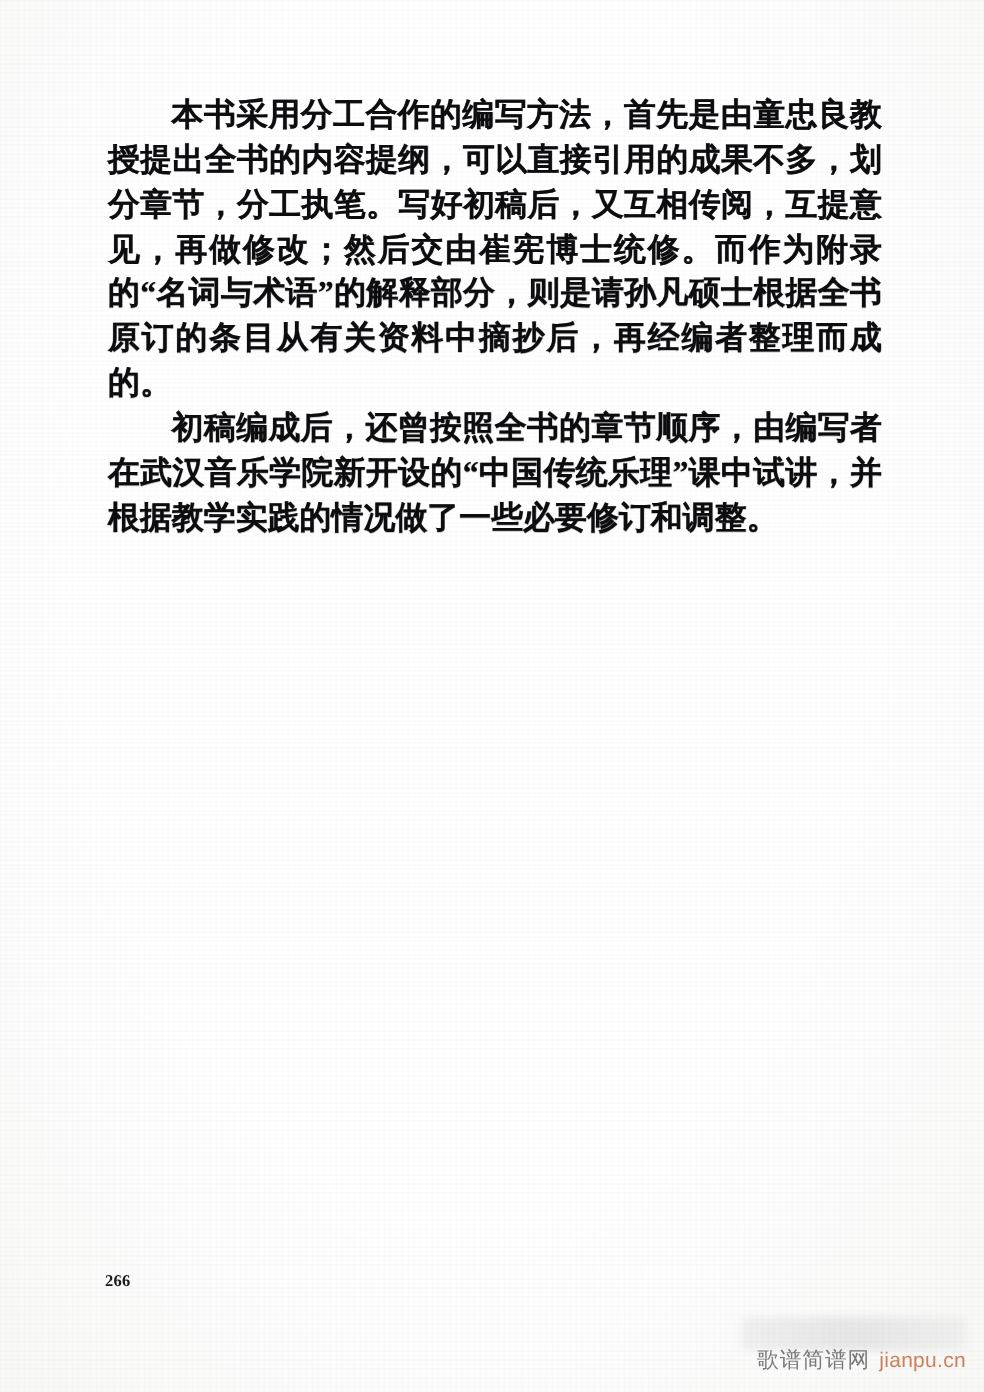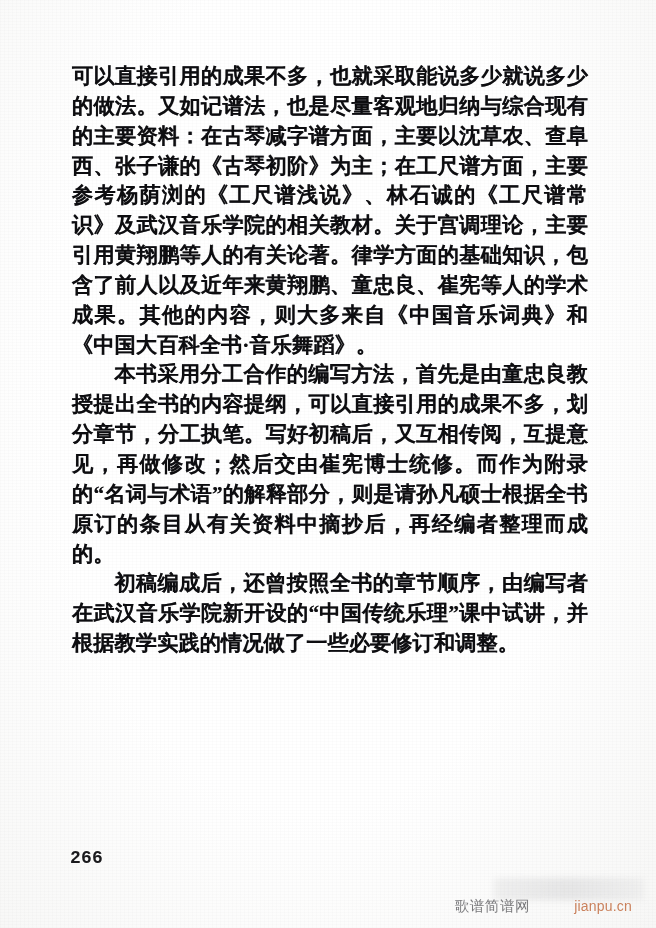--- a/index.html
+++ b/index.html
@@ -61,48 +61,47 @@
 
   
   .ink {
     filter: blur(0.17px) contrast(1.1);
   }
 
   .page-number {
     position: absolute;
     left: 70px;
     top: 848px;
-    font-size: 18px;
+    font-size: 11px;
     font-weight: 700;
     color: #1b1b1e;
-    font-family: Liberation Mono, monospace;
+    font-family: Liberation Serif, serif;
     letter-spacing: 0.2px;
   }
 
   .watermark {
     position: absolute;
-    right: 24px;
+    right: 12px;
     bottom: 12px;
     display: flex;
     align-items: baseline;
     gap: 6px;
     opacity: 0.82;
   }
   .watermark-cn {
     font-size: 14.5px;
     color: #5d5d60;
     font-family: "Liberation Serif", "DejaVu Serif", serif;
     letter-spacing: 0.6px;
   }
   .watermark-url {
     font-size: 14px;
     color: #c0673a;
     font-family: "Liberation Sans", "DejaVu Sans", sans-serif;
     letter-spacing: 0.2px;
-    margin-left: 38px;
   }
 
   
   .watermark-smudge {
     position: absolute;
     right: 12px;
     bottom: 28px;
     width: 150px;
     height: 22px;
     background: linear-gradient(90deg,
@@ -110,21 +109,20 @@
     filter: blur(3px);
     pointer-events: none;
   }
 </style>
 </head>
 <body>
 
 <div class="page-scan">
 
   <div class="page-body ink">
-    <p class="para no-indent">可以直接引用的成果不多，也就采取能说多少就说多少的做法。又如记谱法，也是尽量客观地归纳与综合现有的主要资料：在古琴减字谱方面，主要以沈草农、查阜西、张子谦的《古琴初阶》为主；在工尺谱方面，主要参考杨荫浏的《工尺谱浅说》、林石诚的《工尺谱常识》及武汉音乐学院的相关教材。关于宫调理论，主要引用黄翔鹏等人的有关论著。律学方面的基础知识，包含了前人以及近年来黄翔鹏、童忠良、崔宪等人的学术成果。其他的内容，则大多来自《中国音乐词典》和《中国大百科全书·音乐舞蹈》。</p>
     <p class="para">本书采用分工合作的编写方法，首先是由童忠良教授提出全书的内容提纲，可以直接引用的成果不多，划分章节，分工执笔。写好初稿后，又互相传阅，互提意见，再做修改；然后交由崔宪博士统修。而作为附录的“名词与术语”的解释部分，则是请孙凡硕士根据全书原订的条目从有关资料中摘抄后，再经编者整理而成的。</p>
     <p class="para">初稿编成后，还曾按照全书的章节顺序，由编写者在武汉音乐学院新开设的“中国传统乐理”课中试讲，并根据教学实践的情况做了一些必要修订和调整。</p>
 
   </div>
 
   <div class="page-number">266</div>
 
   <div class="watermark-smudge"></div>
 
   <div class="watermark">

